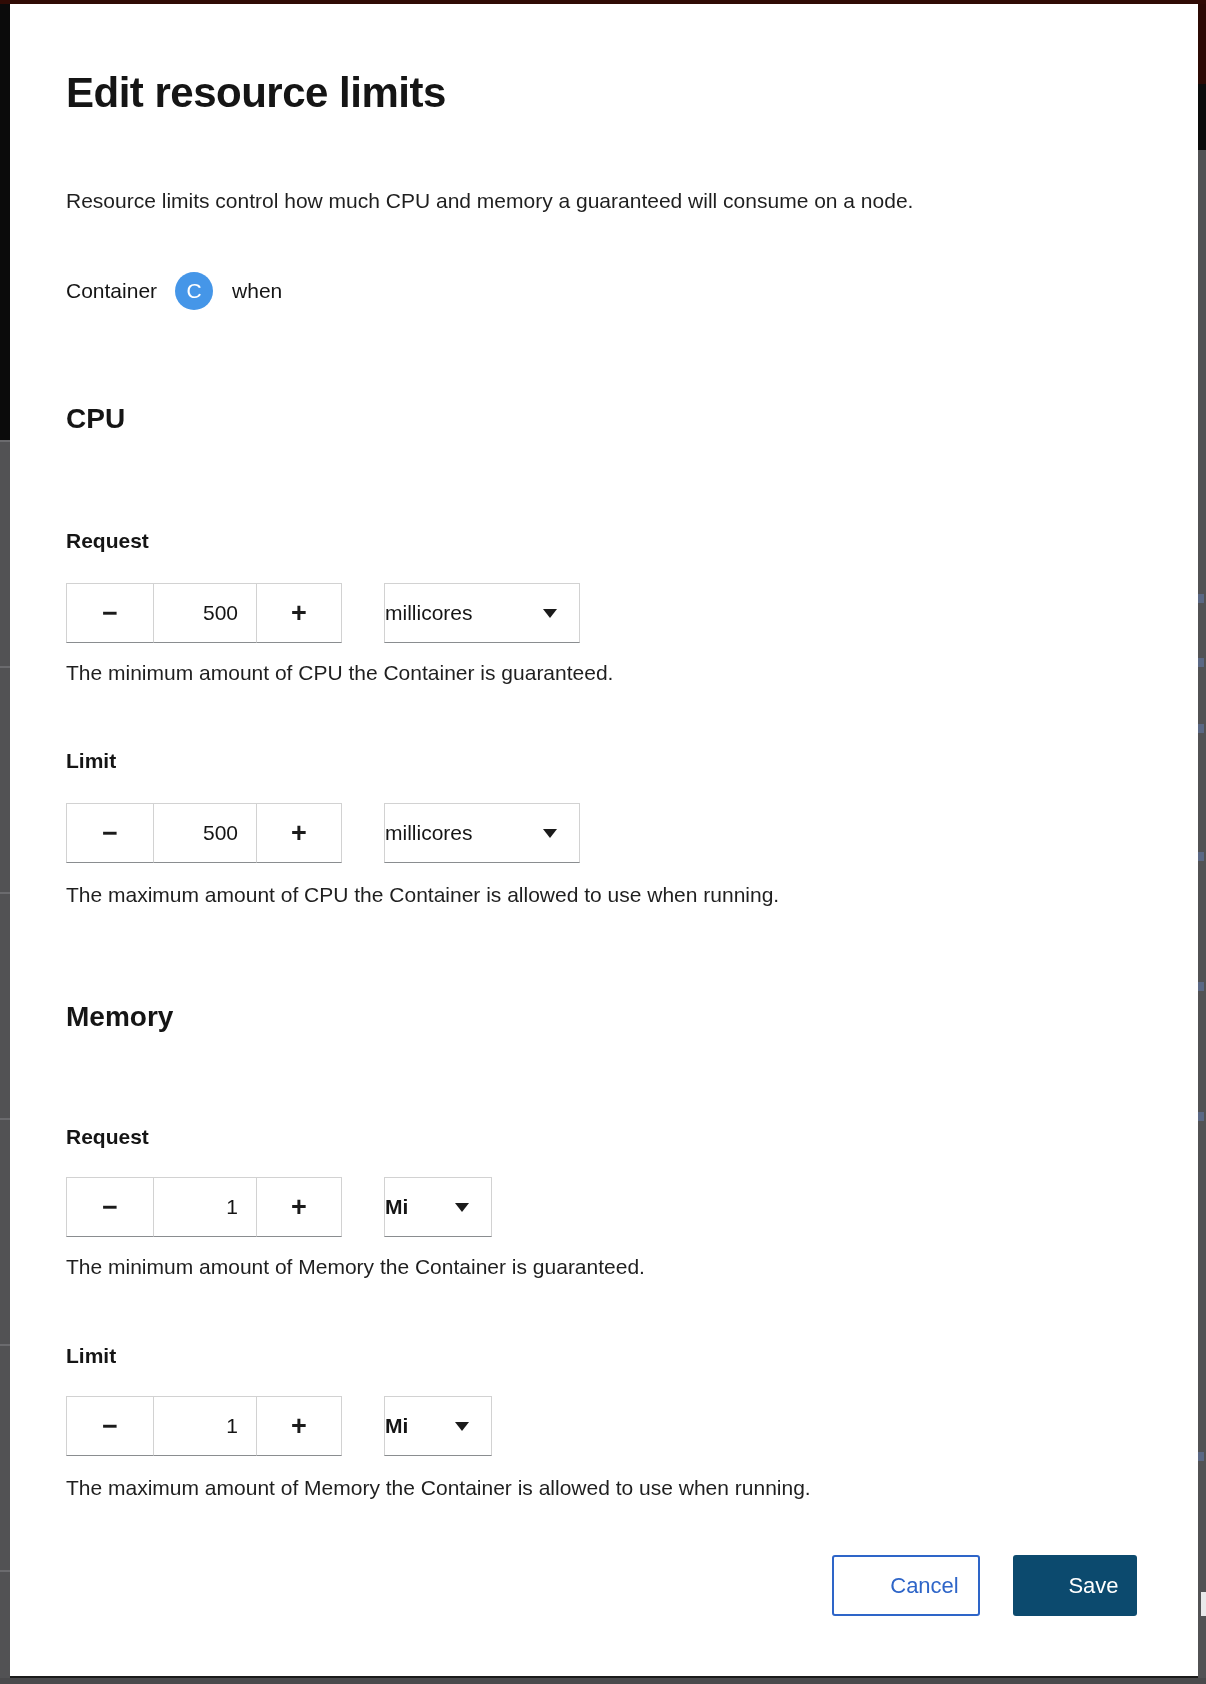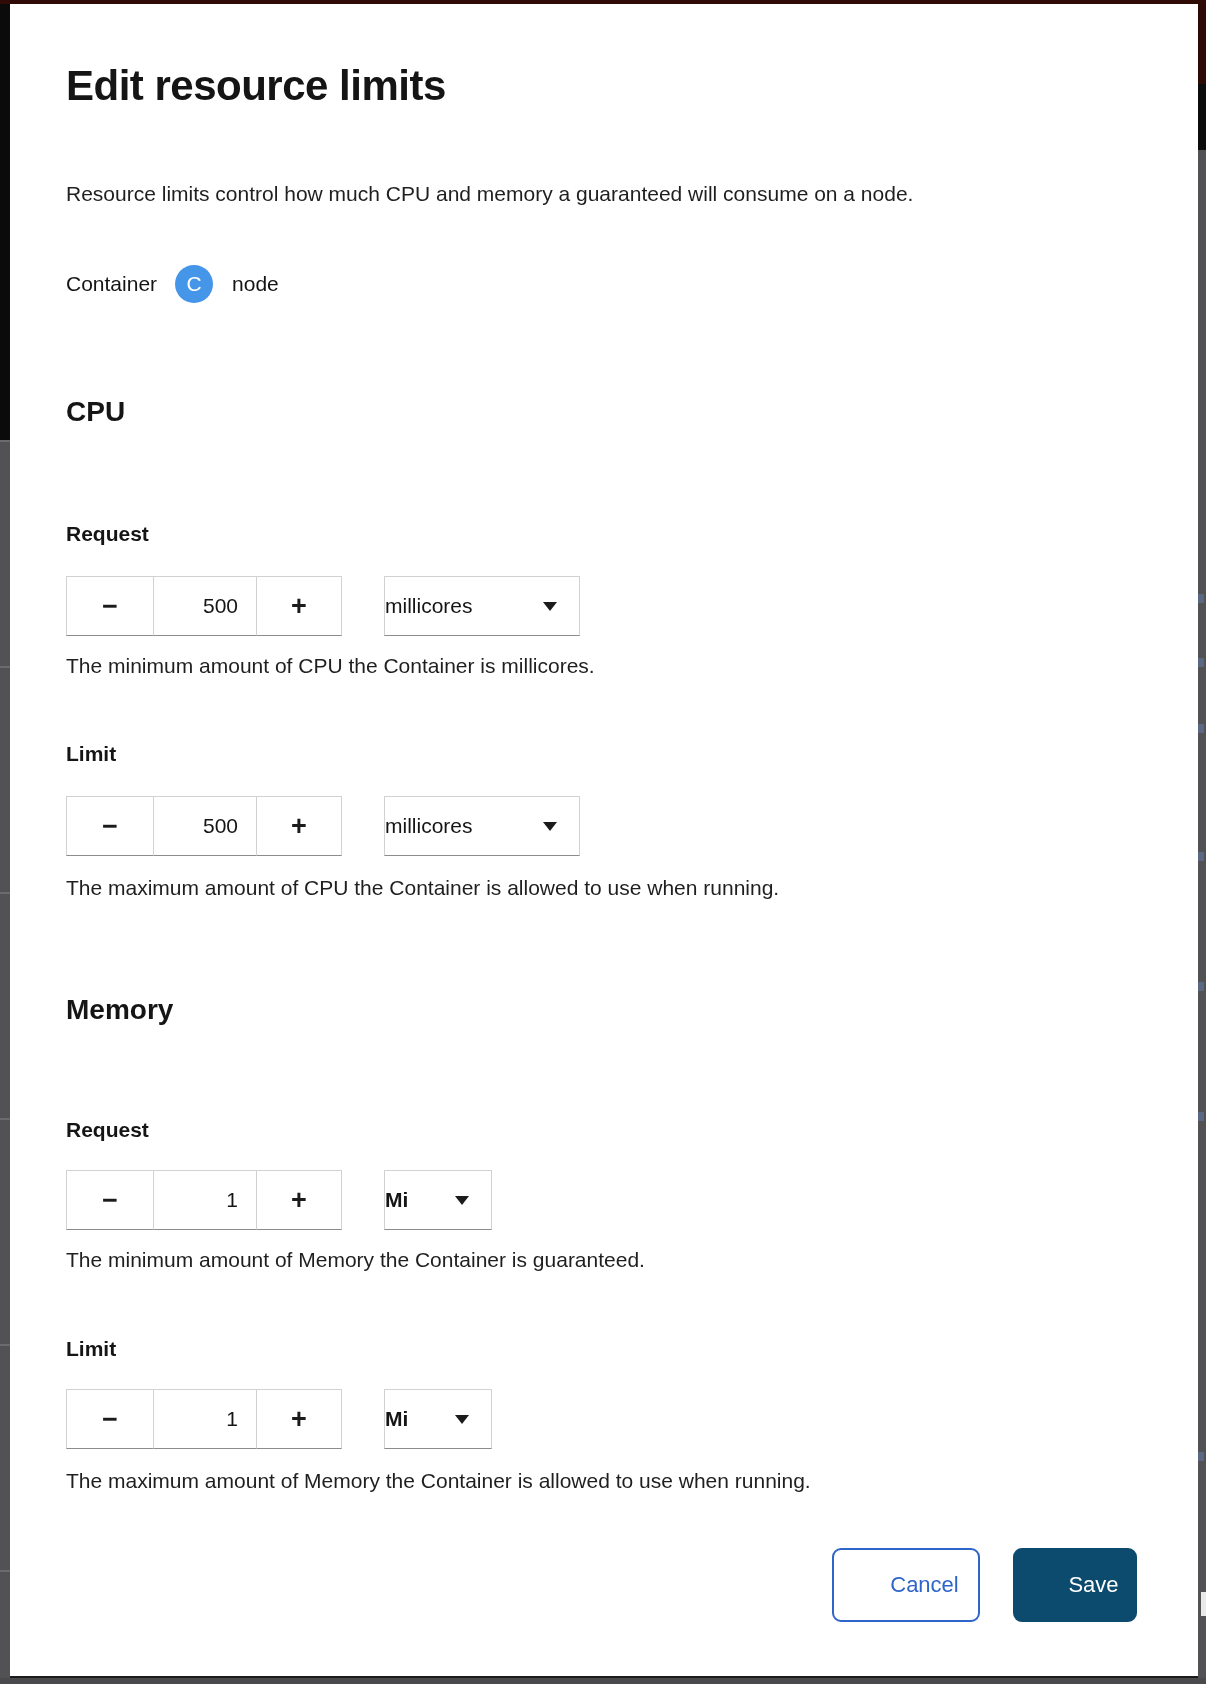--- a/index.html
+++ b/index.html
@@ -13,21 +13,21 @@
   .left-strip .seam { position:absolute; left:0; width:10px; height:2px; background:#6b6b6e; }
   .right-strip { position:absolute; left:1198px; top:0; width:8px; height:1684px; background:#525254; z-index:2; }
   .right-strip .masthead-chip { position:absolute; left:0; top:0; width:8px; height:84px; background:#2c0a05; }
   .right-strip .nav-chip { position:absolute; left:0; top:84px; width:8px; height:66px; background:#0c0c0c; }
   .right-strip .frag { position:absolute; left:0; width:6px; height:9px; background:#5e6e90; opacity:.8; }
   .right-strip .notch { position:absolute; left:3px; top:1592px; width:5px; height:24px; background:#e9e9ea; }
   .bottom-strip { position:absolute; left:0; top:1678px; width:1206px; height:6px; background:#4a4a4c; z-index:2; }
 
   
   .modal { position:absolute; left:10px; top:4px; width:1188px; height:1674px; background:#ffffff; z-index:4; border-bottom:2px solid #1b1b1b; }
-  .abs { position:absolute; }
+  .abs { position:absolute;margin-top:7px; }
 
   .modal-title { left:56px; top:58px; font-size:42px; font-weight:600; letter-spacing:-.5px; color:#151515; }
   .modal-desc { left:56px; top:178px; font-size:21px; color:#1f1f1f; }
 
   .container-row { left:56px; top:258px; height:44px; display:flex; align-items:center; }
   .container-label { font-size:21px; color:#151515; }
   .resource-badge { width:38px; height:38px; border-radius:50%; background:#4596e8; color:#fff;
     display:flex; align-items:center; justify-content:center; font-size:21px; font-weight:400; margin-left:18px; }
   .container-name { font-size:21px; margin-left:19px; }
 
@@ -42,21 +42,21 @@
   .num-input { width:104px; height:60px; margin-left:-1px; border:1px solid #d2d2d2; border-bottom:1px solid #8a8d90;
     font-family:"Liberation Sans", sans-serif; font-size:21px; color:#151515; text-align:right; padding-right:18px; outline:none; }
 
   .unit-select { height:60px; background:#fff; border:1px solid #d2d2d2; border-bottom:1px solid #8a8d90;
     display:flex; align-items:center; justify-content:space-between; padding:0 22px 0 0; font-size:21px; color:#151515; cursor:pointer; }
   .unit-select.wide { left:374px; width:196px; }
   .unit-select.narrow { left:374px; width:108px;font-weight:bold; }
   .caret-down { width:0; height:0; border-left:7px solid transparent; border-right:7px solid transparent; border-top:9px solid #1b1b1b; margin-left:12px; }
 
   .actions { left:0; top:1544px; width:1188px; height:61px; }
-  .btn { position:absolute; height:74px; border-radius:9px; font-family:"Liberation Sans", sans-serif; font-size:22px; cursor:pointer;
+  .btn { position:absolute; height:61px; border-radius:3px; font-family:"Liberation Sans", sans-serif; font-size:22px; cursor:pointer;
     display:flex; align-items:center; justify-content:center;padding-left:37px; }
   .btn-cancel { left:822px; width:148px; background:#fff; border:2px solid #2e65c8; color:#2e65c8; }
   .btn-save { left:1003px; width:124px; background:#0c4a6e; border:none; color:#fff; }
 </style>
 </head>
 <body>
 
 <div class="top-bar"></div>
 
 <div class="left-strip">
@@ -86,36 +86,36 @@
 
 <div class="modal">
 
   <h1 class="abs modal-title">Edit resource limits</h1>
 
   <p class="abs modal-desc">Resource limits control how much CPU and memory a guaranteed will consume on a node.</p>
 
   <div class="abs container-row">
     <span class="container-label">Container</span>
     <span class="resource-badge">C</span>
-    <span class="container-name">node</span>
+    <span class="container-name">when</span>
   </div>
 
   <h2 class="abs section-heading" style="top:392px">CPU</h2>
 
   <div class="abs field-label" style="top:518px">Request</div>
   <div class="abs num-group" style="top:572px">
     <button class="spin-btn">−</button>
     <input class="num-input" value="500" style="">
     <button class="spin-btn plus">+</button>
   </div>
   <div class="abs unit-select wide" style="top:572px">
     <span>millicores</span>
     <span class="caret-down"></span>
   </div>
-  <div class="abs help-text" style="top:650px">The minimum amount of CPU the Container is millicores.</div>
+  <div class="abs help-text" style="top:650px">The minimum amount of CPU the Container is guaranteed.</div>
 
   <div class="abs field-label" style="top:738px">Limit</div>
   <div class="abs num-group" style="top:792px">
     <button class="spin-btn">−</button>
     <input class="num-input" value="500" style="">
     <button class="spin-btn plus">+</button>
   </div>
   <div class="abs unit-select wide" style="top:792px">
     <span>millicores</span>
     <span class="caret-down"></span>

